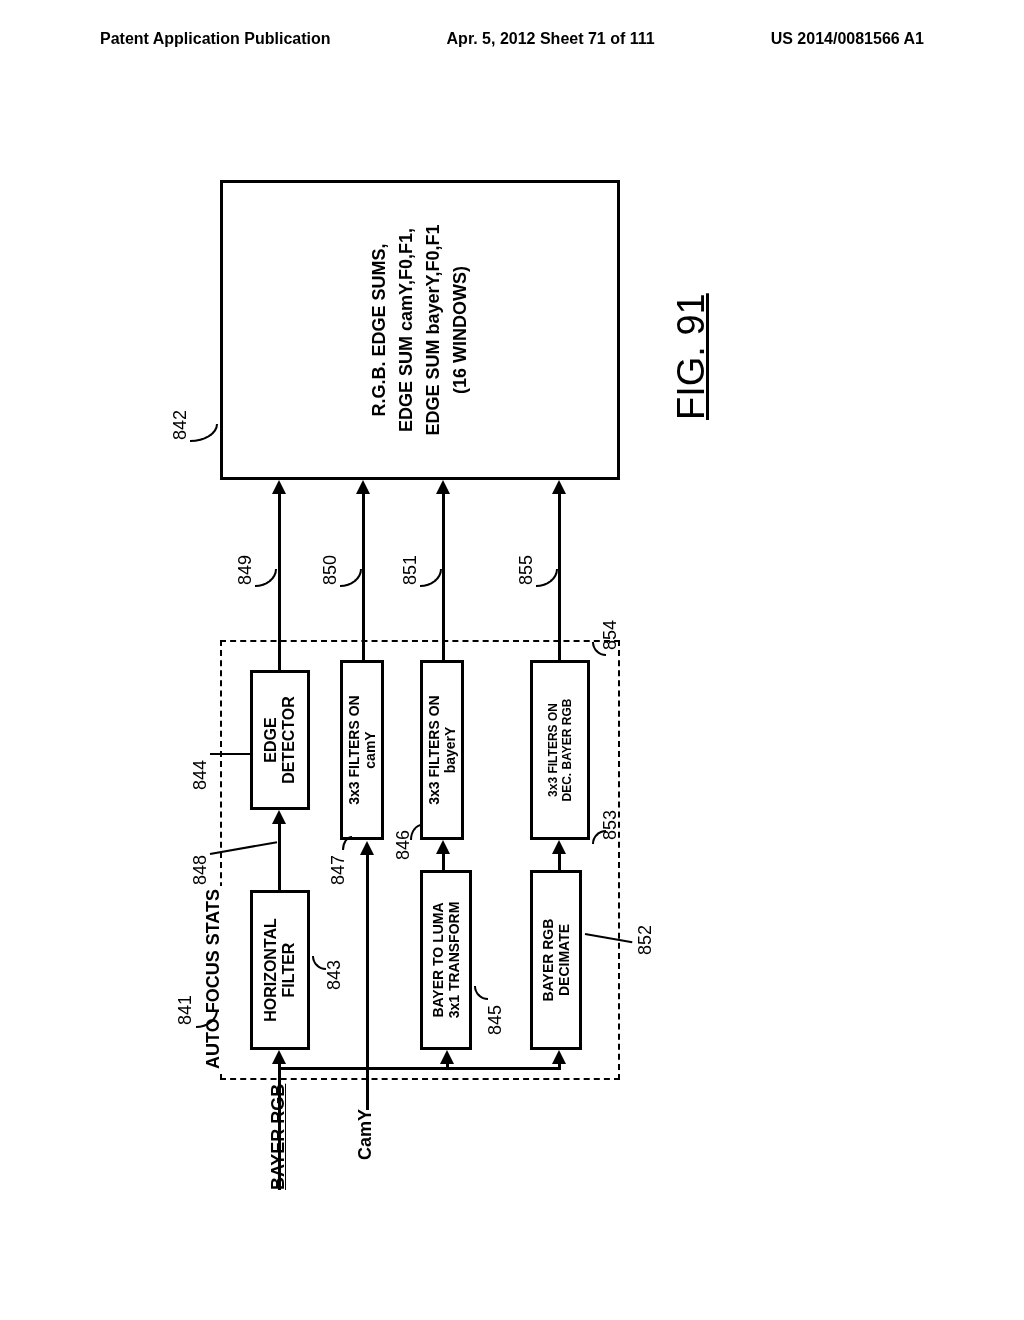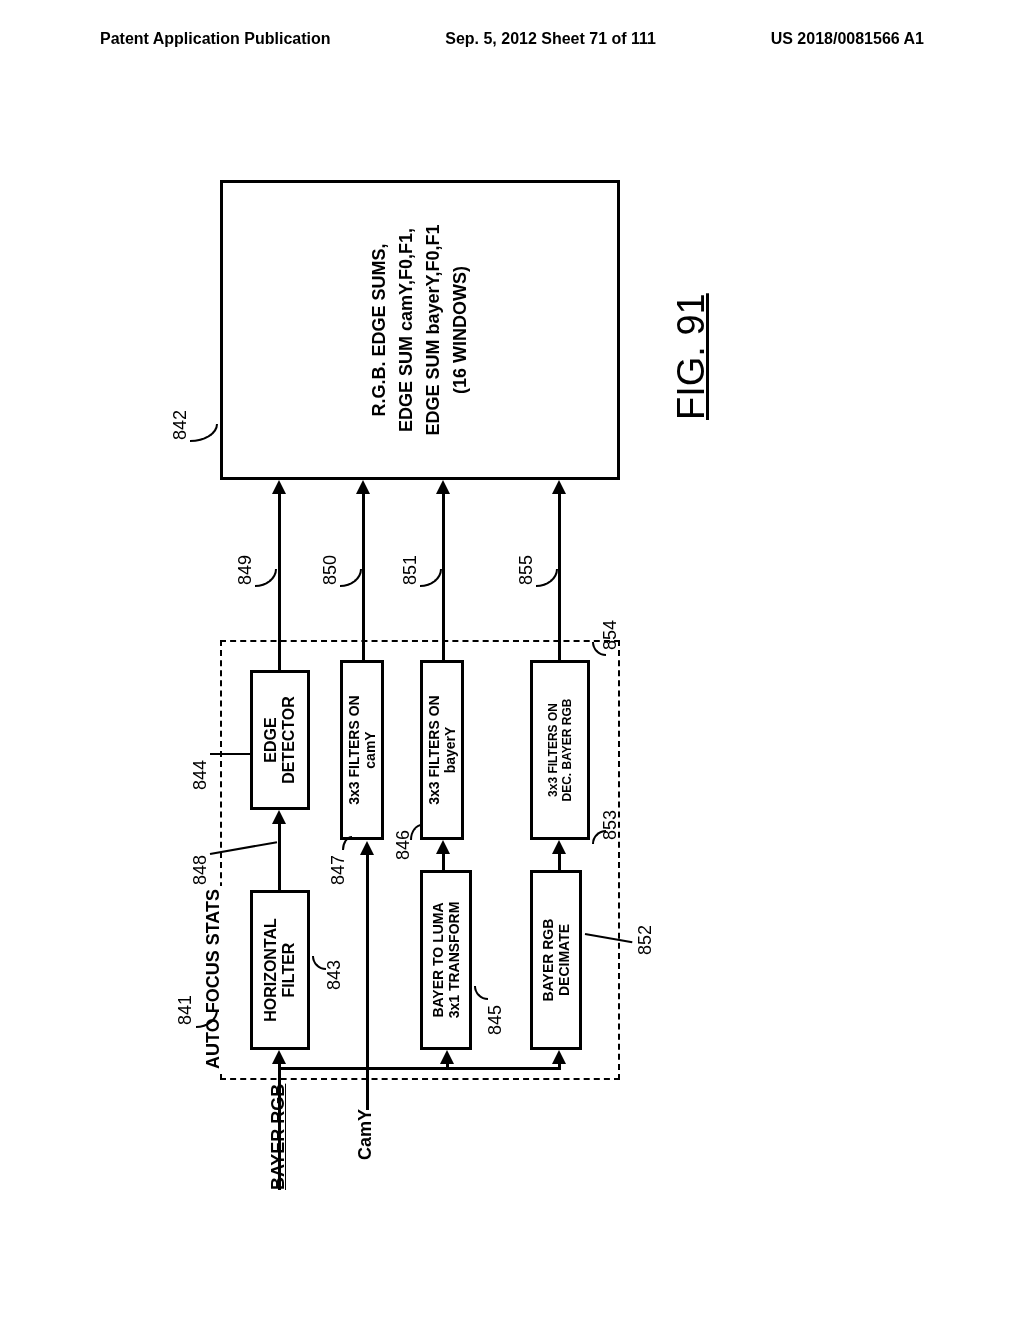--- a/index.html
+++ b/index.html
@@ -124,22 +124,22 @@
       font-size: 38px;
       font-weight: normal;
       text-decoration: underline;
     }
   </style>
 </head>
 <body>
 
 <div class="header">
   <span>Patent Application Publication</span>
-  <span>Sep. 5, 2012  Sheet 71 of 111</span>
-  <span>US 2018/0081566 A1</span>
+  <span>Apr. 5, 2012  Sheet 71 of 111</span>
+  <span>US 2014/0081566 A1</span>
 </div>
 
 <div class="figure-container">
   <div class="diagram">
 
     <div class="dashed-box autofocus-box"></div>
     <div class="autofocus-title">AUTO FOCUS STATS</div>
 
     <div class="label" style="left:-50px; top:138px; text-decoration: underline;">BAYER RGB</div>
     <div class="label" style="left:-20px; top:225px;">CamY</div>

